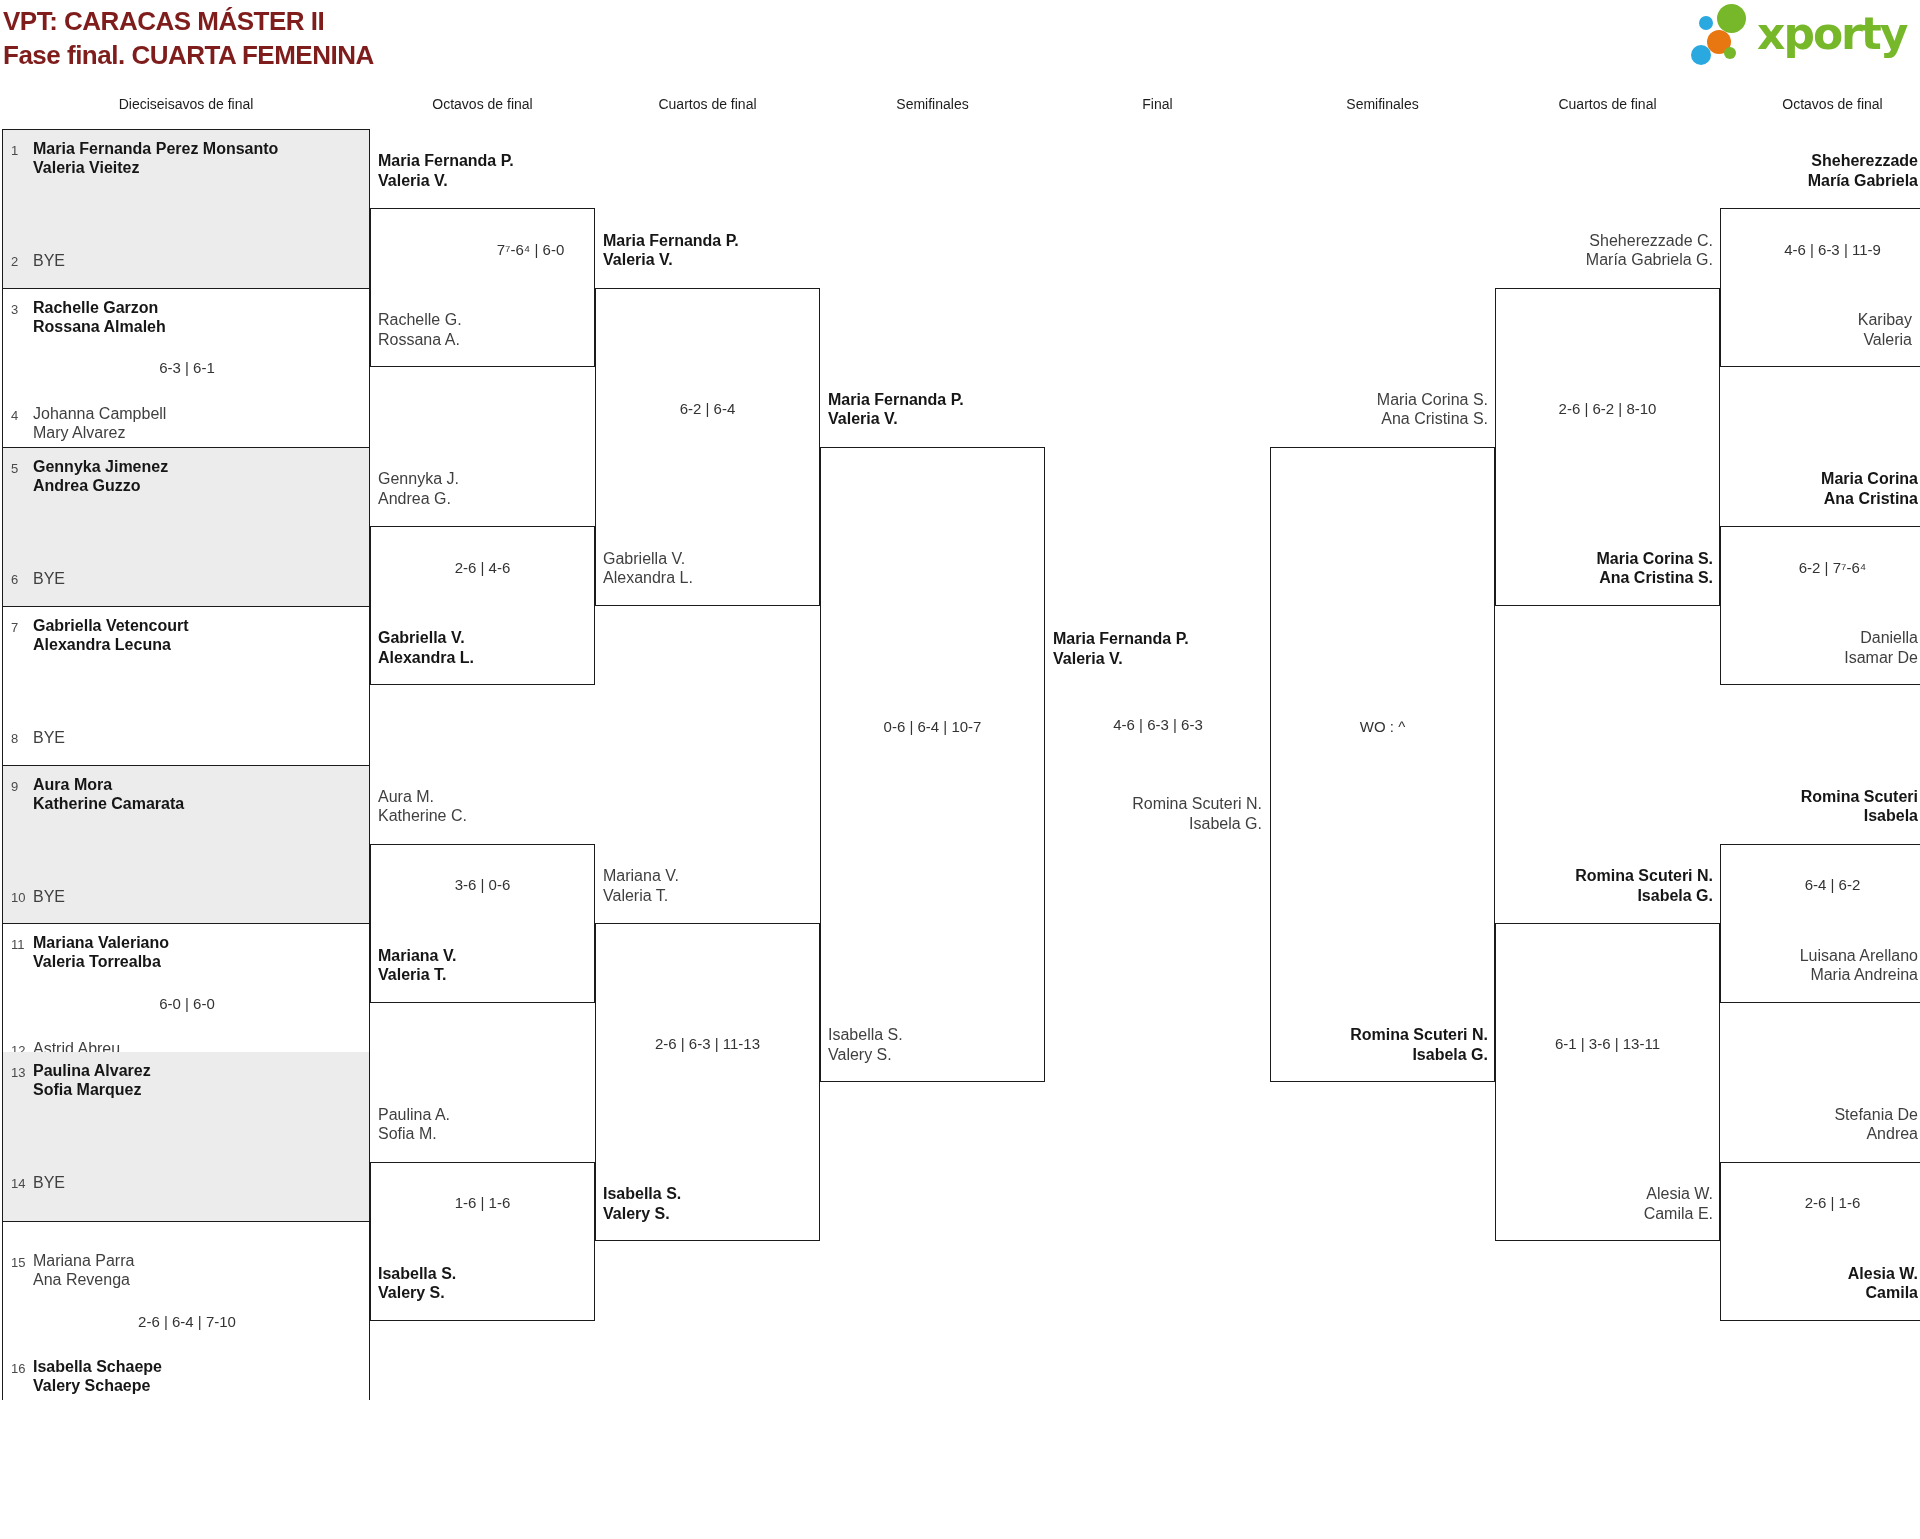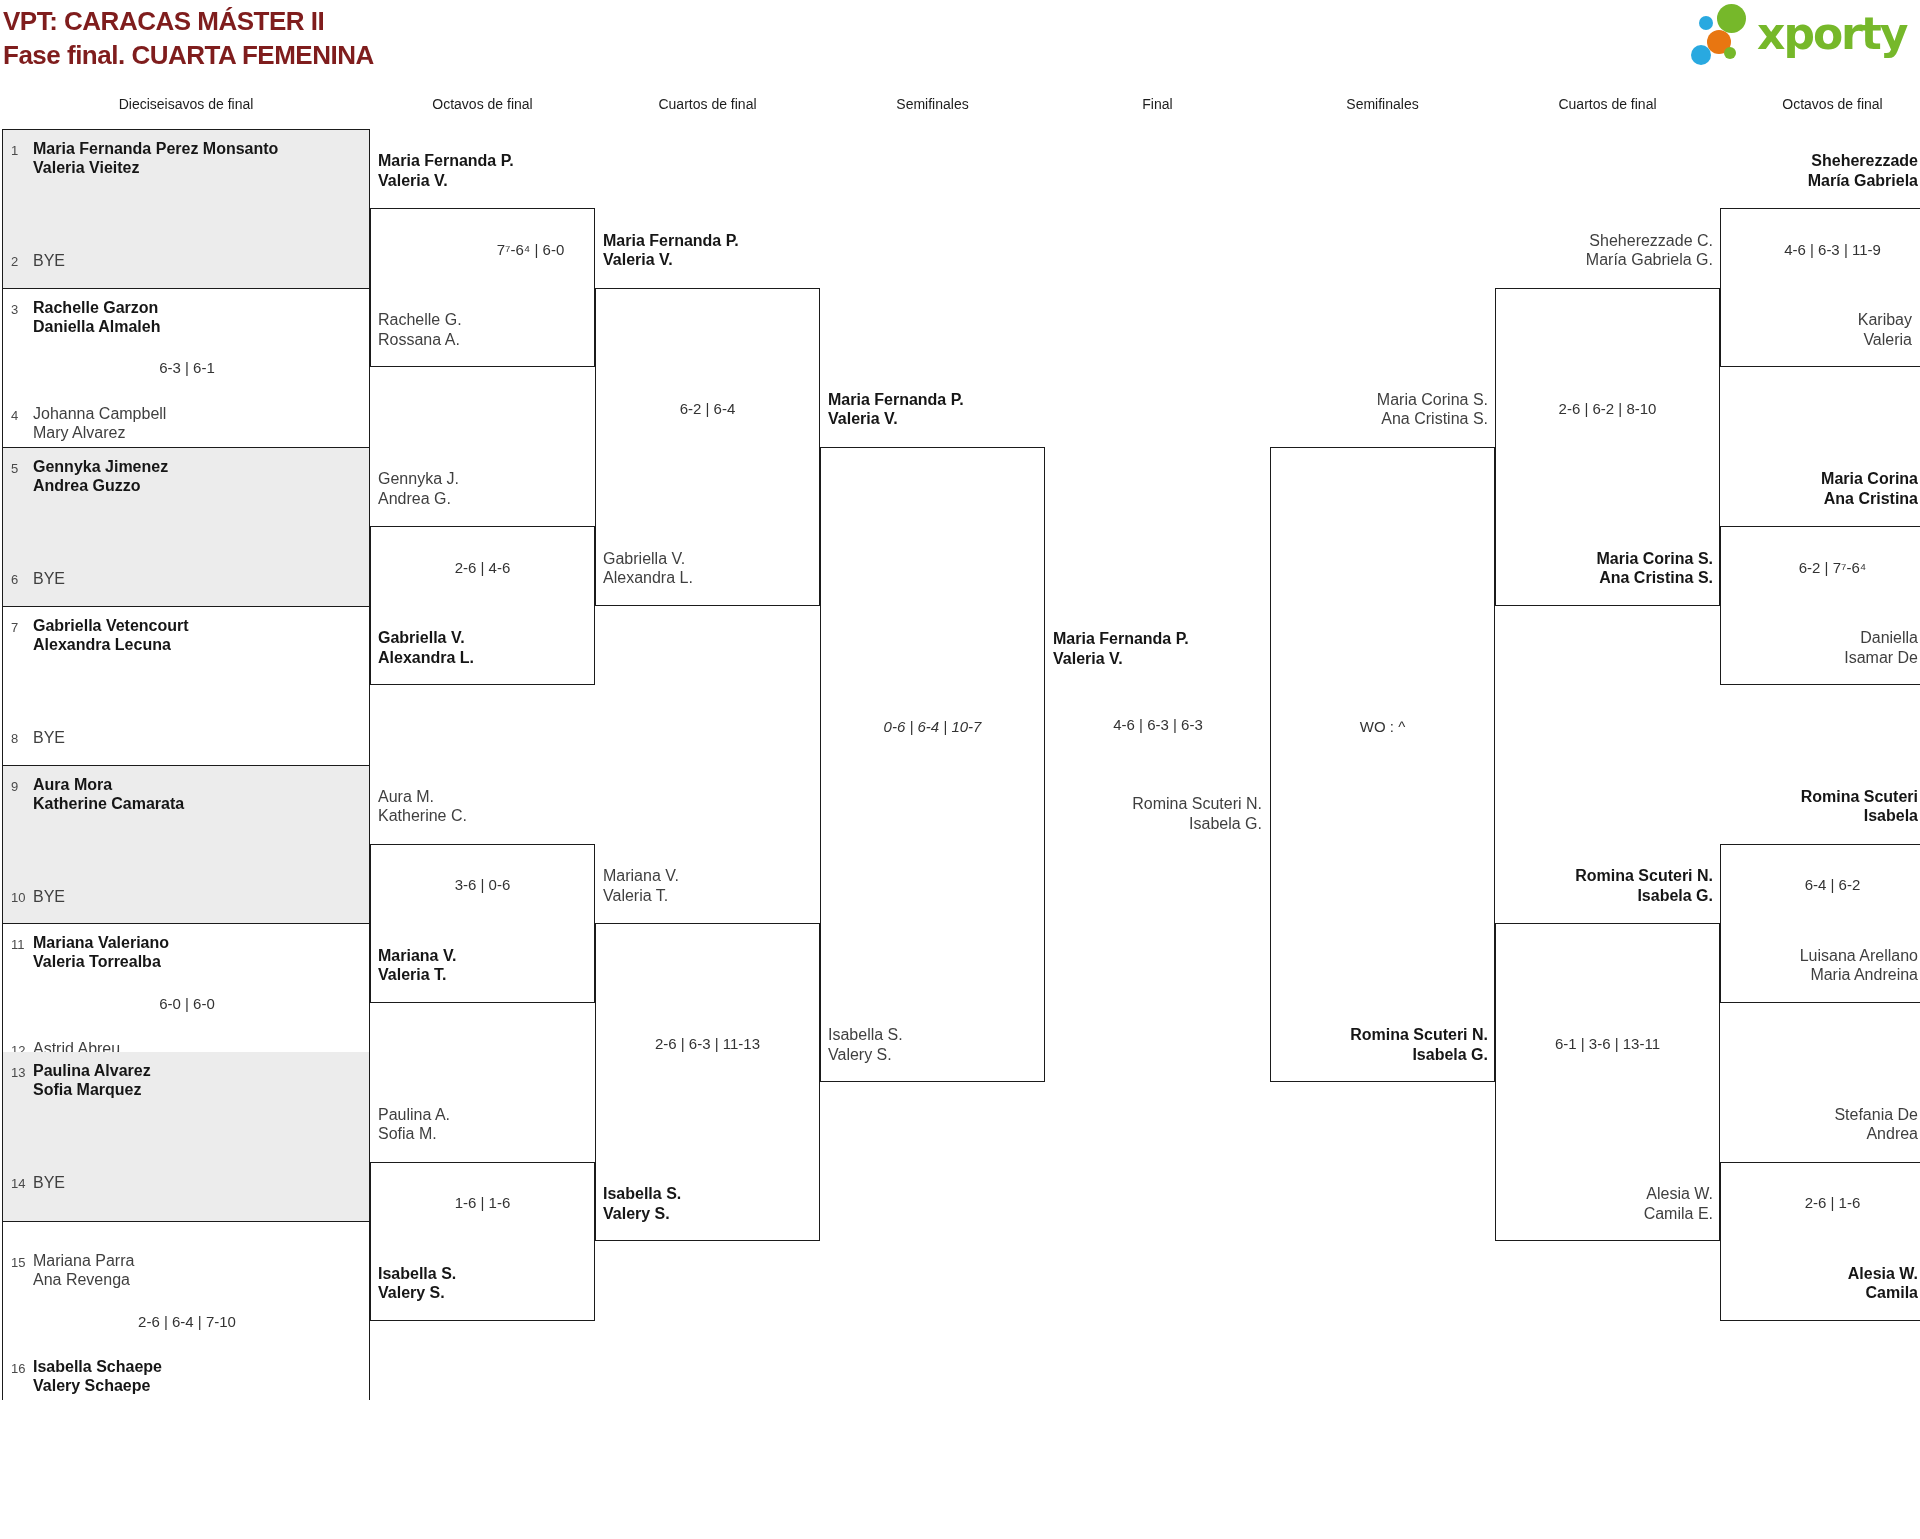--- a/index.html
+++ b/index.html
@@ -54,21 +54,21 @@
       <div class="seed-row shaded" style="top: 0px; height: 158.875px;">
         <div class="seed" style="left: 8px; top: 13px;">1</div>
         <div class="team-line winner" style="left: 30px; top: 9px;">Maria Fernanda Perez Monsanto</div>
         <div class="team-line winner" style="left: 30px; top: 28px;">Valeria Vieitez</div>
         <div class="seed" style="left: 8px; top: 124px;">2</div>
         <div class="team-line" style="left: 30px; top: 121px;">BYE</div>
       </div>
       <div class="seed-row" style="top: 158.875px; height: 158.875px;">
         <div class="seed" style="left: 8px; top: 13px;">3</div>
         <div class="team-line winner" style="left: 30px; top: 9px;">Rachelle Garzon</div>
-        <div class="team-line winner" style="left: 30px; top: 28px;">Daniella Almaleh</div>
+        <div class="team-line winner" style="left: 30px; top: 28px;">Rossana Almaleh</div>
         <div class="score-label" style="left: 0px; top: 70.4375px; width: 368px; text-align: center;">6-3 | 6-1</div>
         <div class="seed" style="left: 8px; top: 119px;">4</div>
         <div class="team-line" style="left: 30px; top: 115px;">Johanna Campbell</div>
         <div class="team-line" style="left: 30px; top: 134px;">Mary Alvarez</div>
       </div>
       <div class="seed-row shaded" style="top: 317.75px; height: 158.875px;">
         <div class="seed" style="left: 8px; top: 13px;">5</div>
         <div class="team-line winner" style="left: 30px; top: 9px;">Gennyka Jimenez</div>
         <div class="team-line winner" style="left: 30px; top: 28px;">Andrea Guzzo</div>
         <div class="seed" style="left: 8px; top: 124px;">6</div>
@@ -176,21 +176,21 @@
     <div class="abs score-label" style="left: 595px; top: 1035.25px; width: 225px; text-align: center;">2-6 | 6-3 | 11-13</div>
     <div class="abs match-box" style="left: 820px; top: 446.75px; width: 225px; height: 635.5px;"></div>
     <div class="abs team-label winner" style="top: 389.75px; left: 828px;">
       <div>Maria Fernanda P.</div>
       <div>Valeria V.</div>
     </div>
     <div class="abs team-label" style="top: 1025.25px; left: 828px;">
       <div>Isabella S.</div>
       <div>Valery S.</div>
     </div>
-    <div class="abs score-label" style="left: 820px; top: 717.5px; width: 225px; text-align: center; font-style: italic;">0-6 | 6-4 | 10-7</div>
+    <div class="abs score-label" style="left: 820px; top: 717.5px; width: 225px; text-align: center;">0-6 | 6-4 | 10-7</div>
     <div class="abs team-label winner" style="top: 629px; left: 1053px;">
       <div>Maria Fernanda P.</div>
       <div>Valeria V.</div>
     </div>
     <div class="abs score-label" style="left: 1045px; top: 716px; width: 226px; text-align: center;">4-6 | 6-3 | 6-3</div>
     <div class="abs team-label" style="top: 794px; right: 658px; text-align: right;">
       <div>Romina Scuteri N.</div>
       <div>Isabela G.</div>
     </div>
     <div class="abs match-box" style="left: 1270px; top: 446.75px; width: 225px; height: 635.5px;"></div>

